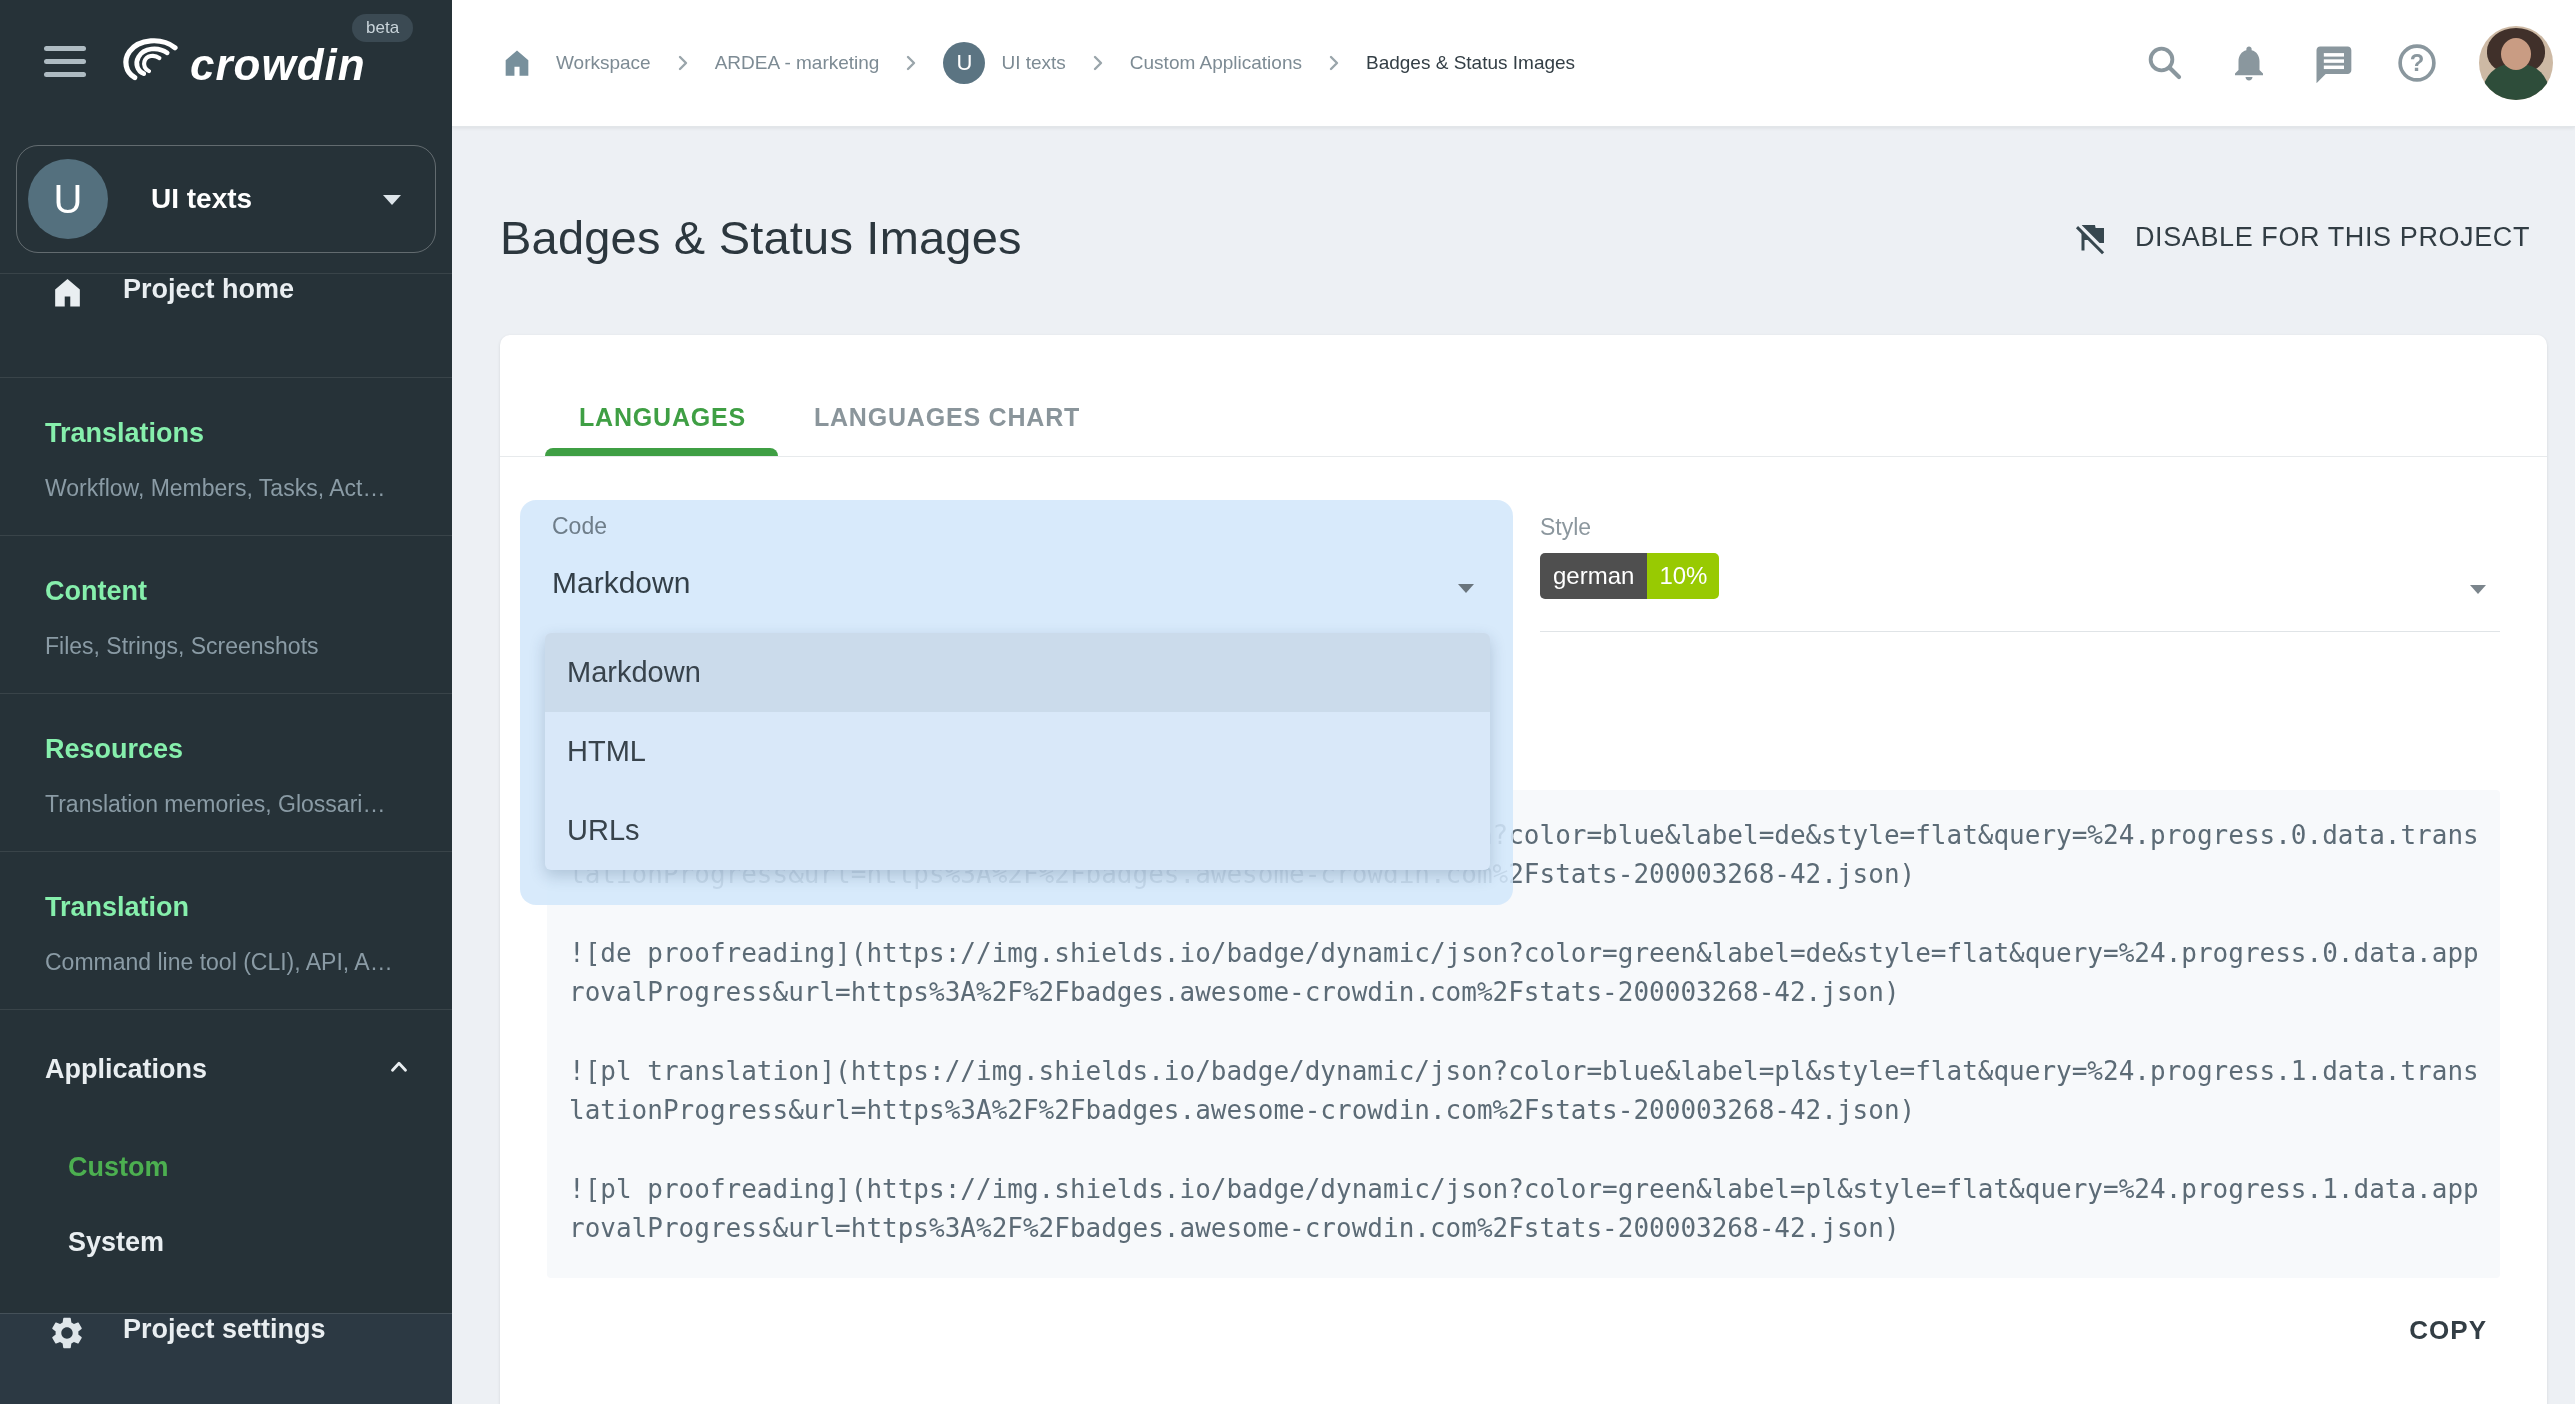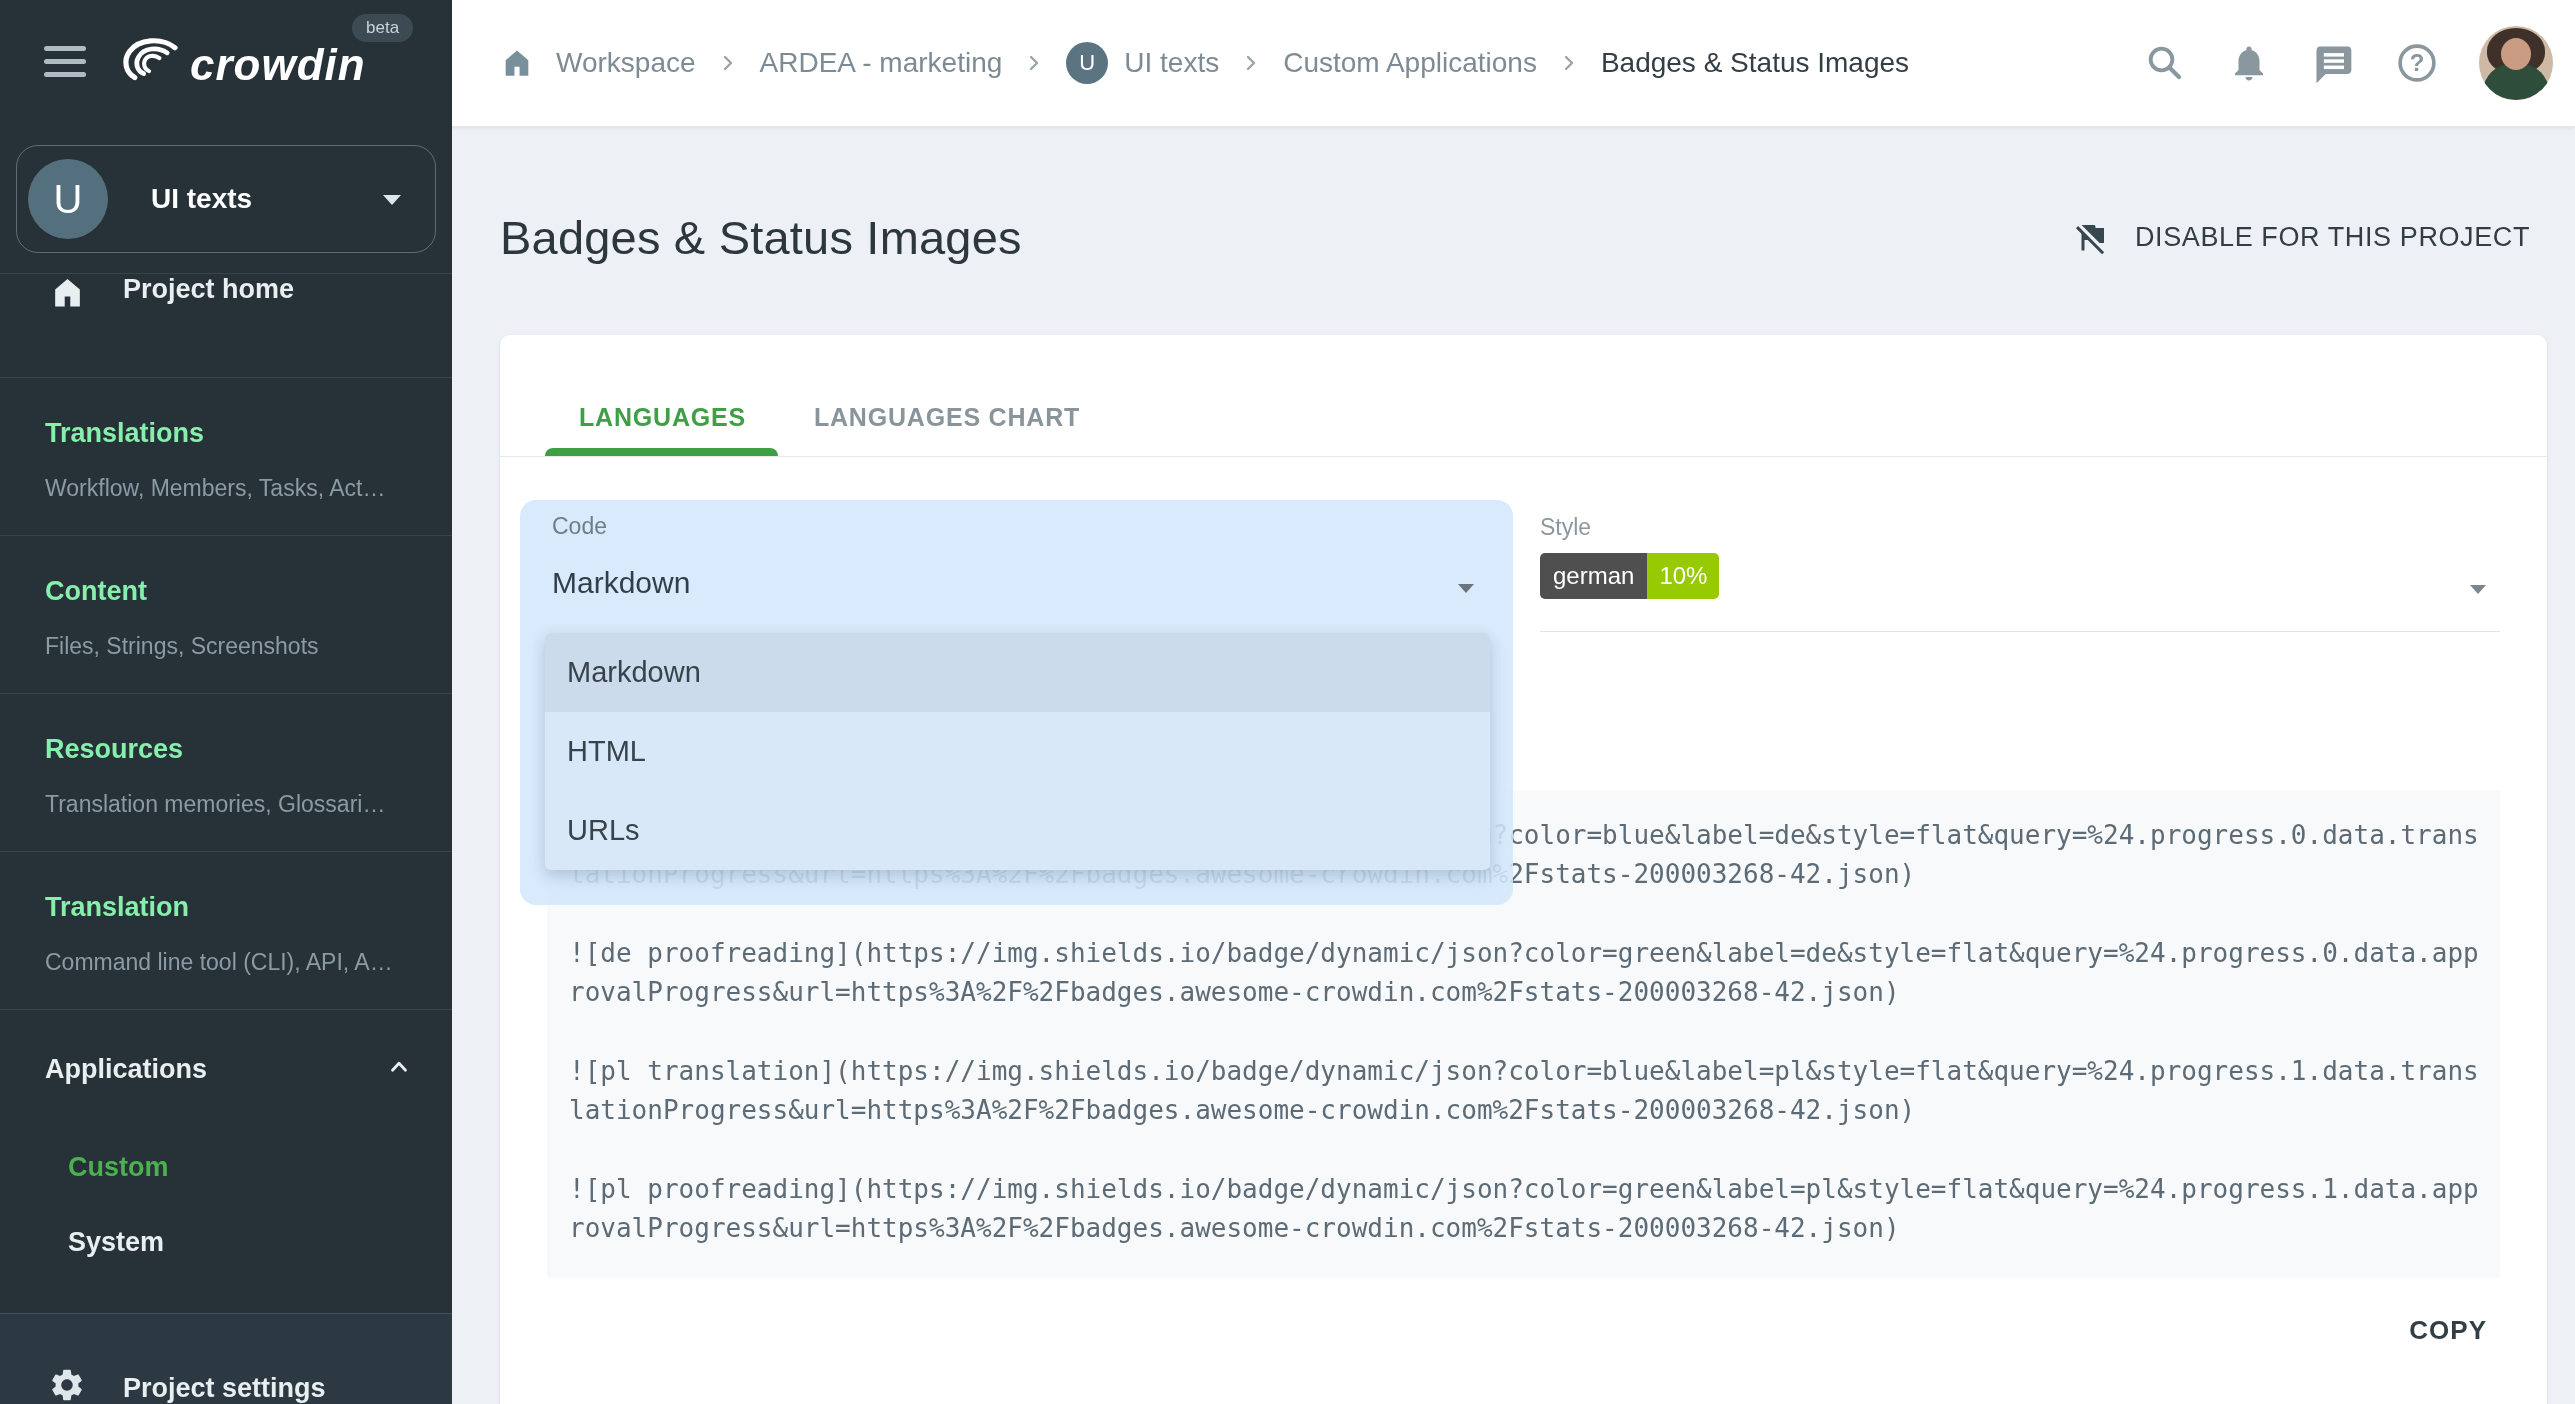--- a/index.html
+++ b/index.html
@@ -32,29 +32,29 @@
   .nav-section .title { font-size:27px; font-weight:600; color:#86efac; line-height:34px; }
   .nav-section .subtitle { margin-top:24px; font-size:23px; color:#8a9ba5; line-height:29px; white-space:nowrap; overflow:hidden; }
 
   .nav-apps { position:relative; padding:42px 45px 0 45px; }
   .nav-apps .title { font-size:27px; font-weight:600; color:#e9eef1; line-height:34px; }
   .apps-chevron { position:absolute; right:40px; top:44px; }
   .apps-sub { margin-top:44px; }
   .apps-sub .sub-item { padding:22px 0 22px 23px; font-size:27px; font-weight:600; color:#e9eef1; cursor:pointer; }
   .apps-sub .sub-item.active { color:#4caf50; }
 
-  .sidebar-footer { position:absolute; left:0; right:0; bottom:0; height:91px; background:#2c3943; border-top:1px solid rgba(255,255,255,0.12); display:flex; align-items:flex-end; padding-left:48px; cursor:pointer; }
+  .sidebar-footer { position:absolute; left:0; right:0; bottom:0; height:91px; background:#2c3943; border-top:1px solid rgba(255,255,255,0.12); display:flex; align-items:flex-start; padding-left:48px; cursor:pointer; }
   .sidebar-footer svg { width:38px; height:38px; }
   .sidebar-footer .lbl { margin-left:37px; font-size:27px; font-weight:600; color:#e9eef1; }
 
   
   .topbar { position:absolute; left:452px; top:0; right:0; height:127px; background:#fff; border-bottom:1px solid #e2e6e9; box-shadow:0 1px 4px rgba(0,0,0,0.08); display:flex; align-items:center; padding:0 22px 0 48px; z-index:5; }
   .breadcrumb { display:flex; align-items:center; gap:22px; }
   .bc-home { display:flex; align-items:center; cursor:pointer; }
-  .crumb { font-size:28px; color:#7d8b94; cursor:pointer; white-space:nowrap; }
+  .crumb { font-size:19px; color:#7d8b94; cursor:pointer; white-space:nowrap; }
   .crumb.current { color:#333e45; font-weight:500; cursor:default; }
   .bc-avatar { width:42px; height:42px; border-radius:50%; background:#5b7482; color:#fff; font-size:22px; display:flex; align-items:center; justify-content:center; }
   .bc-proj { display:flex; align-items:center; gap:16px; cursor:pointer; }
   .topbar-actions { margin-left:auto; display:flex; align-items:center; gap:40px; }
   .tb-icon { width:44px; height:44px; display:flex; align-items:center; justify-content:center; cursor:pointer; background:none; border:none; }
   .tb-avatar { width:74px; height:74px; border-radius:50%; overflow:hidden; position:relative; background:#cdb9a4; cursor:pointer; border:none; }
   .tb-avatar::before { content:""; position:absolute; left:8px; top:2px; width:58px; height:46px; border-radius:50% 50% 45% 45%; background:#40302a; }
   .tb-avatar::after { content:""; position:absolute; left:4px; top:38px; width:66px; height:40px; border-radius:28px 28px 0 0; background:#2e4d3a; }
   .tb-avatar .face { position:absolute; left:22px; top:12px; width:30px; height:32px; border-radius:50%; background:#c99c83; z-index:1; }
 

